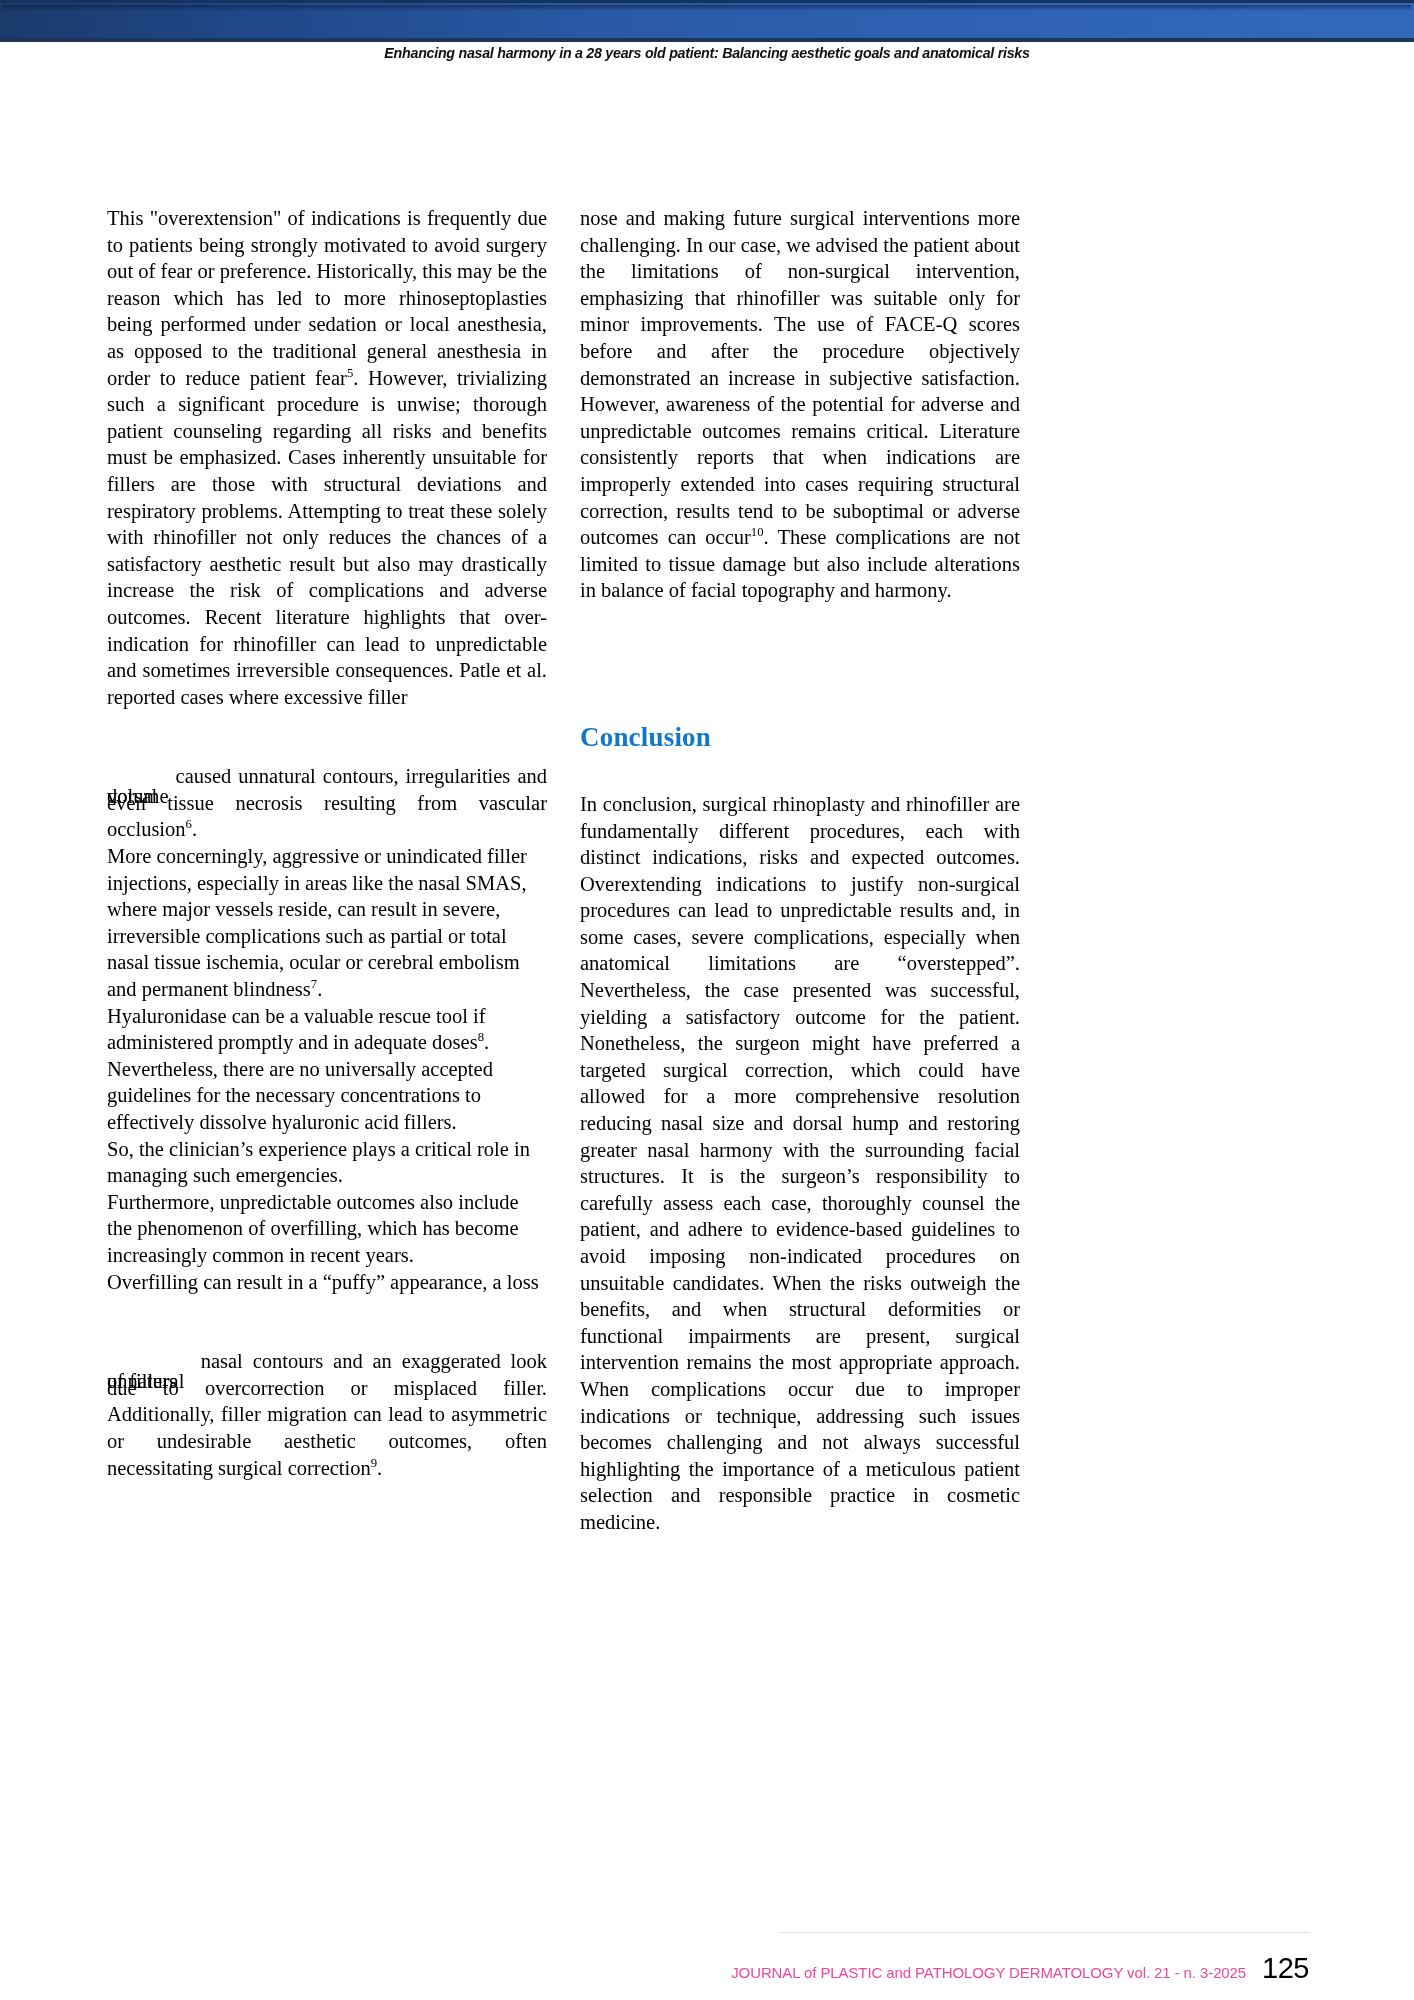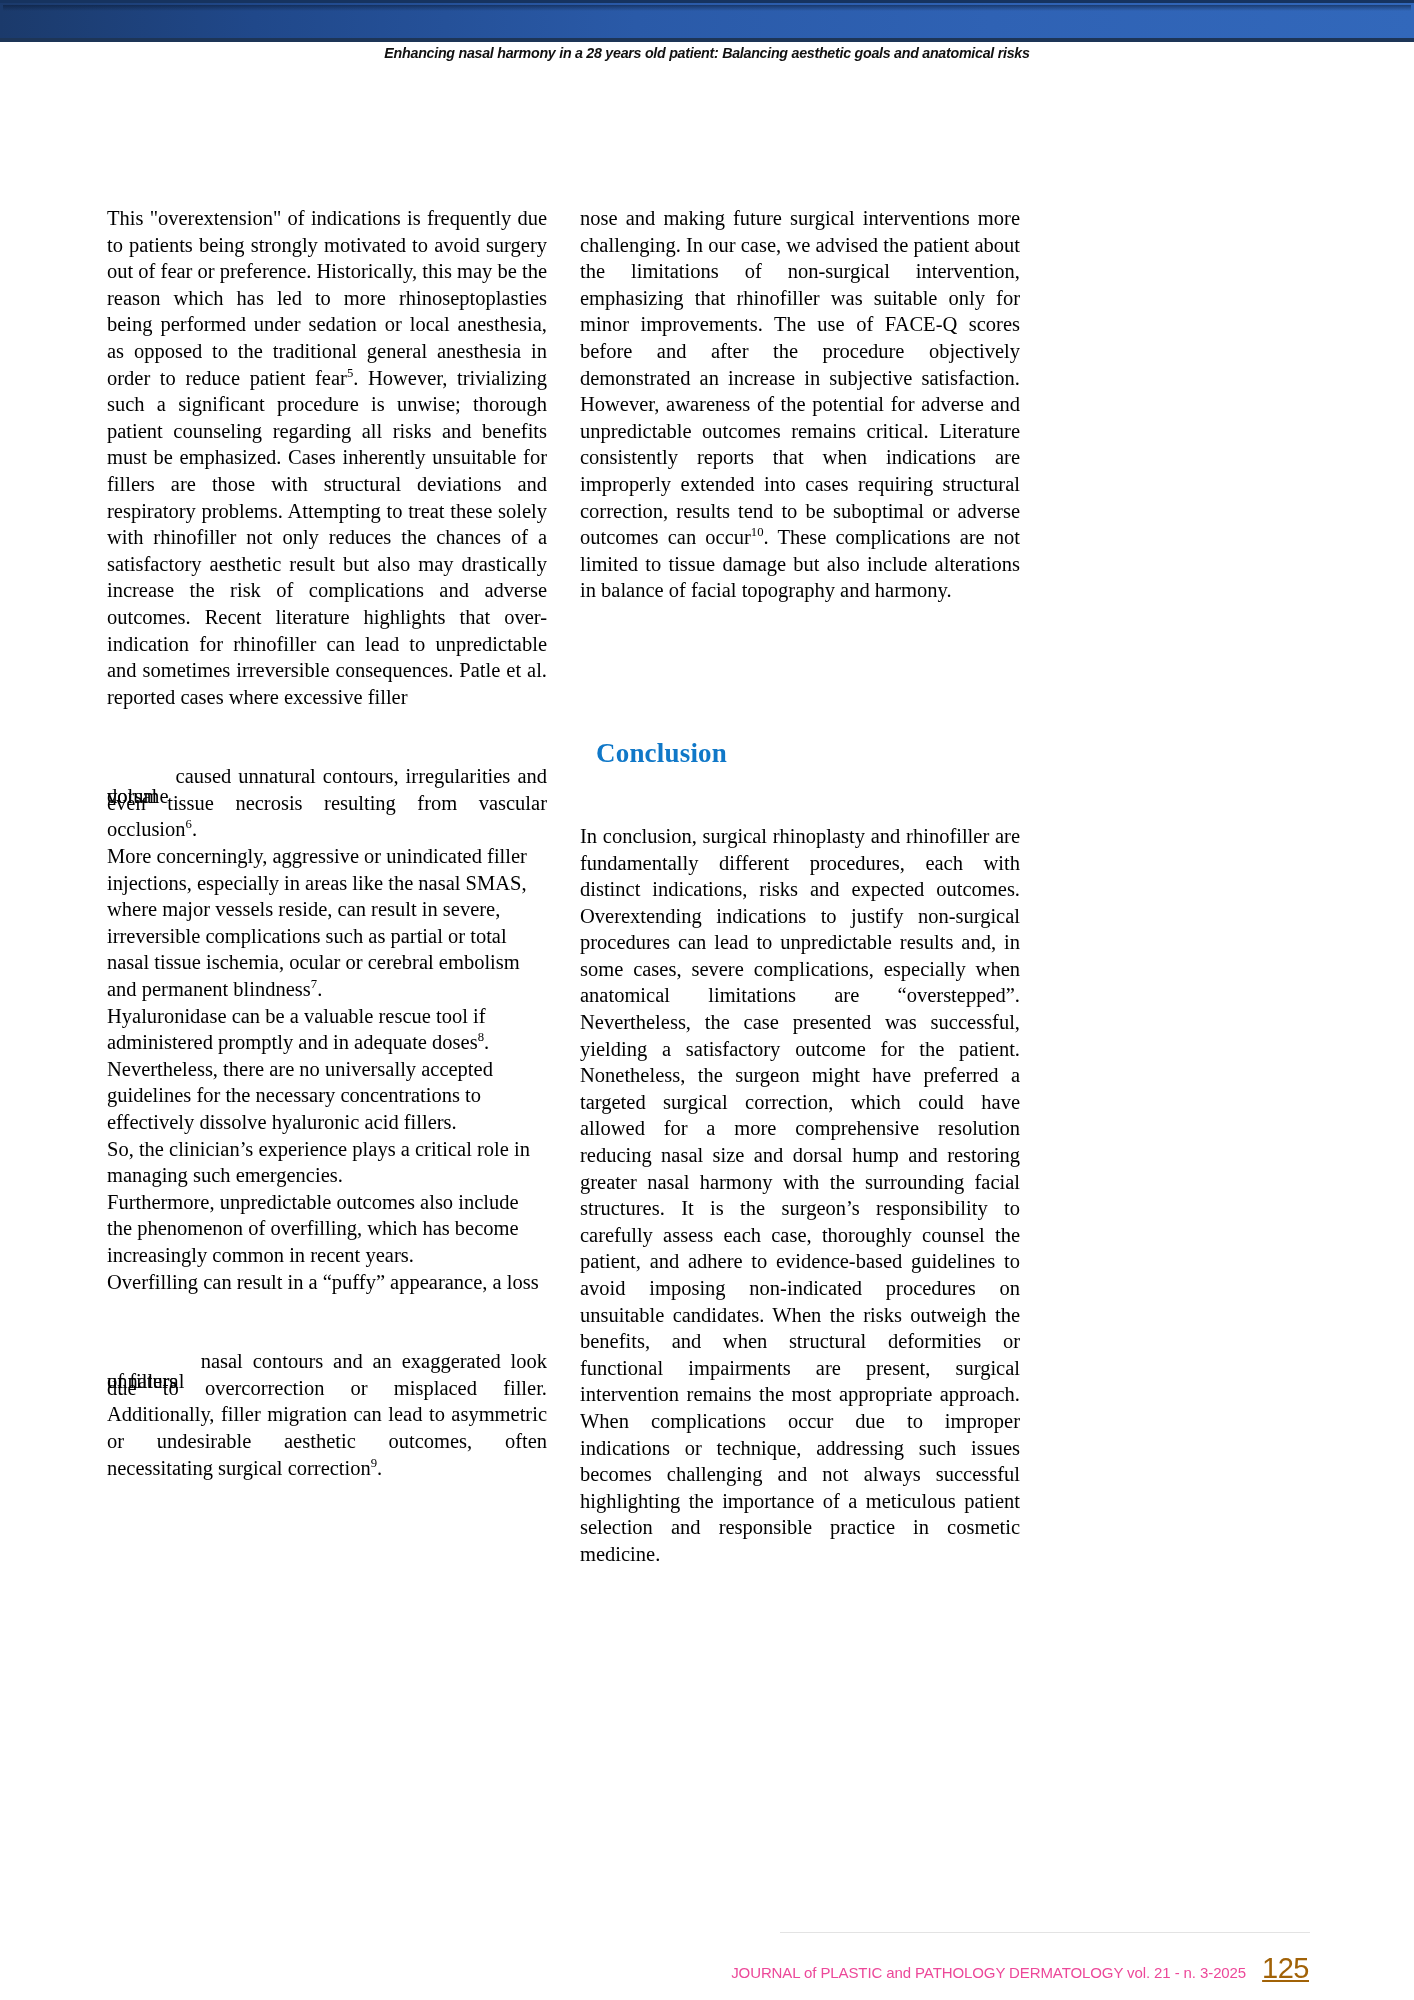--- a/index.html
+++ b/index.html
@@ -104,21 +104,21 @@
   .overlap > span {
     position: absolute;
     left: 0;
     top: 0;
     white-space: nowrap;
   }
   .overlap-spacer { visibility: hidden; white-space: nowrap; }
 
   
   h2.section-heading {
-    margin: 16px;
+    margin: 0;
     font-family: "Liberation Serif", serif;
     font-weight: bold;
     font-size: 27px;
     color: #1078c8;
     letter-spacing: 0.2px;
   }
 
   
   #footer {
     position: absolute;
@@ -144,23 +144,22 @@
     gap: 16px;
     font-family: "Liberation Sans", sans-serif;
   }
   #footer-journal {
     font-size: 15px;
     color: #ec4899;
     letter-spacing: -0.1px;
   }
   #footer-page {
     font-size: 29px;
-    color: #a16207;
+    color: #000000;
     letter-spacing: -0.5px;
-    text-decoration: underline;
   }
 </style>
 </head>
 <body>
 
 <div id="top-banner">
   <div id="top-banner-inner"></div>
 </div>
 
 <div id="running-head">Enhancing nasal harmony in a 28 years old patient: Balancing aesthetic goals and anatomical risks</div>

